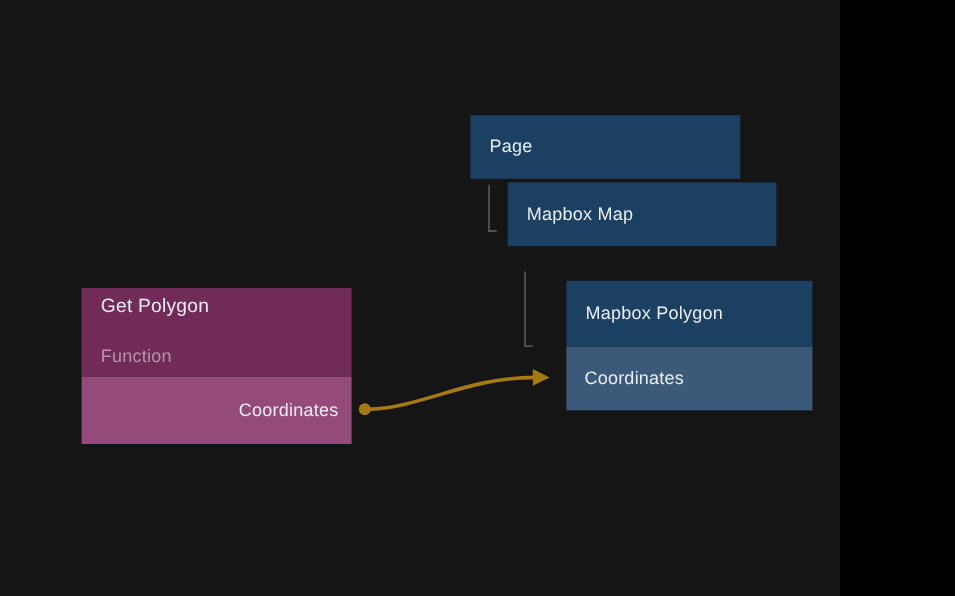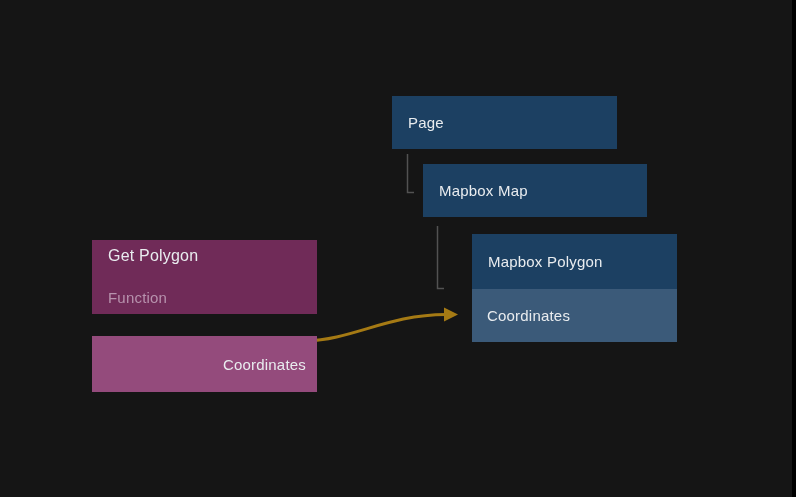--- a/index.html
+++ b/index.html
@@ -10,21 +10,21 @@
     --node-purple-band:#944b7c;
     --wire-gold:#a57a14;
     --tree-connector:#525252;
     --title-text:#e9ecef;
     --subtitle-text:#b792ad;
   }
   *{box-sizing:border-box;margin:0;padding:0;}
   html,body{background:#000;}
   .stage{
     position:relative;
-    width:792px;height:497px;
+    width:700px;height:497px;
     background:var(--canvas-bg);
     overflow:hidden;
     font-family:"Liberation Sans","DejaVu Sans",sans-serif;
     color:var(--title-text);
   }
   .layer{position:absolute;left:0;top:0;width:796px;height:497px;pointer-events:none;}
   .tree-line{fill:none;stroke:var(--tree-connector);stroke-width:1.5;}
   .wire{fill:none;stroke:var(--wire-gold);stroke-width:3;}
   .wire-head{fill:var(--wire-gold);}
   .wire-dot{fill:var(--wire-gold);}
@@ -54,36 +54,36 @@
       <circle class="wire-dot" cx="304" cy="341" r="5"></circle>
     </g>
   </svg>
 
   <div class="node blue-bg" style="left:392px;top:96px;width:225px;height:53px;">
     <div class="node-header" style="height:53px;">
       <div class="node-title">Page</div>
     </div>
   </div>
 
-  <div class="node blue-bg" style="left:423px;top:164px;width:224px;height:53px;">
+  <div class="node blue-bg" style="left:423px;top:152px;width:224px;height:53px;">
     <div class="node-header" style="height:53px;">
       <div class="node-title">Mapbox Map</div>
     </div>
   </div>
 
   <div class="node" style="left:453px;top:234px;width:224px;padding-left:19px;">
     <div class="node-header blue-bg" style="height:55px;">
       <div class="node-title">Mapbox Polygon</div>
     </div>
     <div class="port-row blue-band" style="height:53px;">
       <span>Coordinates</span>
     </div>
   </div>
 
-  <div class="node" style="left:92px;top:240px;width:225px;gap:22px;">
+  <div class="node" style="left:68px;top:240px;width:225px;">
     <div class="node-header purple-bg" style="height:74px;">
       <div class="node-title lg">Get Polygon</div>
       <div class="node-subtitle">Function</div>
     </div>
     <div class="port-row purple-band align-right" style="height:56px;">
       <span>Coordinates</span>
     </div>
   </div>
 
 </div>

